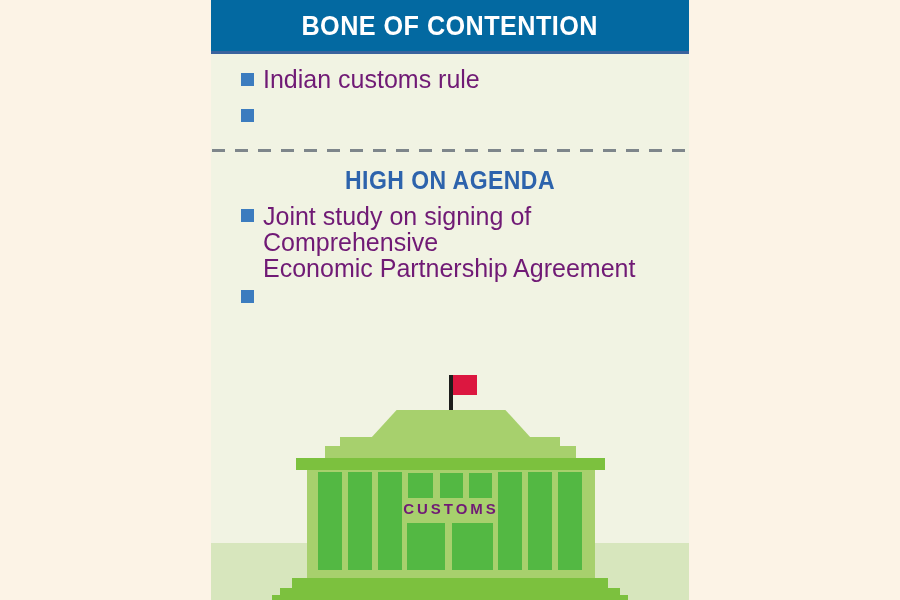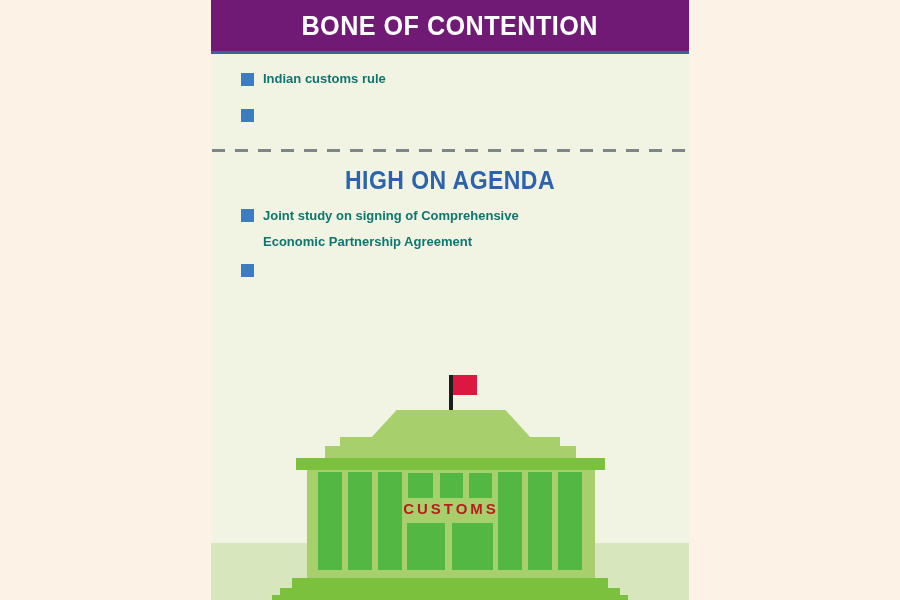--- a/index.html
+++ b/index.html
@@ -6,41 +6,41 @@
   html,body { width:900px; height:600px; overflow:hidden; }
   body { background:#fcf3e6; font-family:"Liberation Sans", sans-serif; position:relative; }
 
   .panel {
     position:absolute; left:211px; top:0; width:478px; height:600px;
     background:#f1f3e3;
   }
 
   .header-bar {
     position:absolute; left:0; top:0; width:100%; height:54px;
-    background:#701a75; border-bottom:3px solid #3a639e;
+    background:#0369a1; border-bottom:3px solid #3a639e;
     display:flex; align-items:center; justify-content:center;
   }
   .header-bar .title {
     color:#ffffff; font-size:28px; font-weight:700; letter-spacing:0.5px;
     transform:scaleX(0.9); white-space:nowrap;
   }
 
   .list { position:absolute; left:30px; right:8px; }
   .list-contention { top:68px; }
   .list-agenda { top:203px; }
   .list-item { display:flex; align-items:flex-start; }
   .list-contention .list-item { margin-bottom:14px; }
   .list-agenda .list-item { margin-bottom:3px; }
   .bullet-sq {
     flex:0 0 13px; width:13px; height:13px; background:#3c7cbf; margin-right:9px;
   }
   .list-contention .bullet-sq { margin-top:5px; }
   .list-agenda .bullet-sq { margin-top:6px; }
   .item-text {
-    font-size:13px; color:#0f766e; line-height:22px; white-space:pre-line;font-weight:bold;
+    font-size:25px; color:#701a75; line-height:22px; white-space:pre-line;
   }
   .list-agenda .item-text { line-height:26px; }
 
   .divider {
     position:absolute; left:1px; right:1px; top:149px; height:3px;
     background:repeating-linear-gradient(90deg,#7e868b 0 13px,transparent 13px 23px);
   }
 
   .agenda-title {
     position:absolute; left:0; width:100%; top:166px; text-align:center;
@@ -63,21 +63,21 @@
   .facade    { left:96px;  top:470px; width:288px; height:108px; background:#a7d06d; }
   .col { top:472px; width:24px; height:98px; background:#53b843; }
   .col1 { left:107px; } .col2 { left:137px; } .col3 { left:167px; }
   .col4 { left:287px; } .col5 { left:317px; } .col6 { left:347px; }
   .win { top:473px; height:25px; background:#53b843; }
   .win1 { left:197px; width:25px; } .win2 { left:229px; width:23px; } .win3 { left:258px; width:23px; }
   .door { top:523px; height:47px; background:#53b843; }
   .door1 { left:196px; width:38px; } .door2 { left:241px; width:41px; }
   .building-label {
     left:96px; top:500px; width:288px; text-align:center;
-    color:#b91c1c; font-size:15px; font-weight:700; letter-spacing:3px;
+    color:#701a75; font-size:15px; font-weight:700; letter-spacing:3px;
   }
   .step-a { left:81px; top:578px; width:316px; height:10px; background:#7cc13e; }
   .step-b { left:69px; top:588px; width:340px; height:7px;  background:#7cc13e; }
   .step-c { left:61px; top:595px; width:356px; height:5px;  background:#7cc13e; }
 </style>
 </head>
 <body>
 
 <div class="panel">
 

